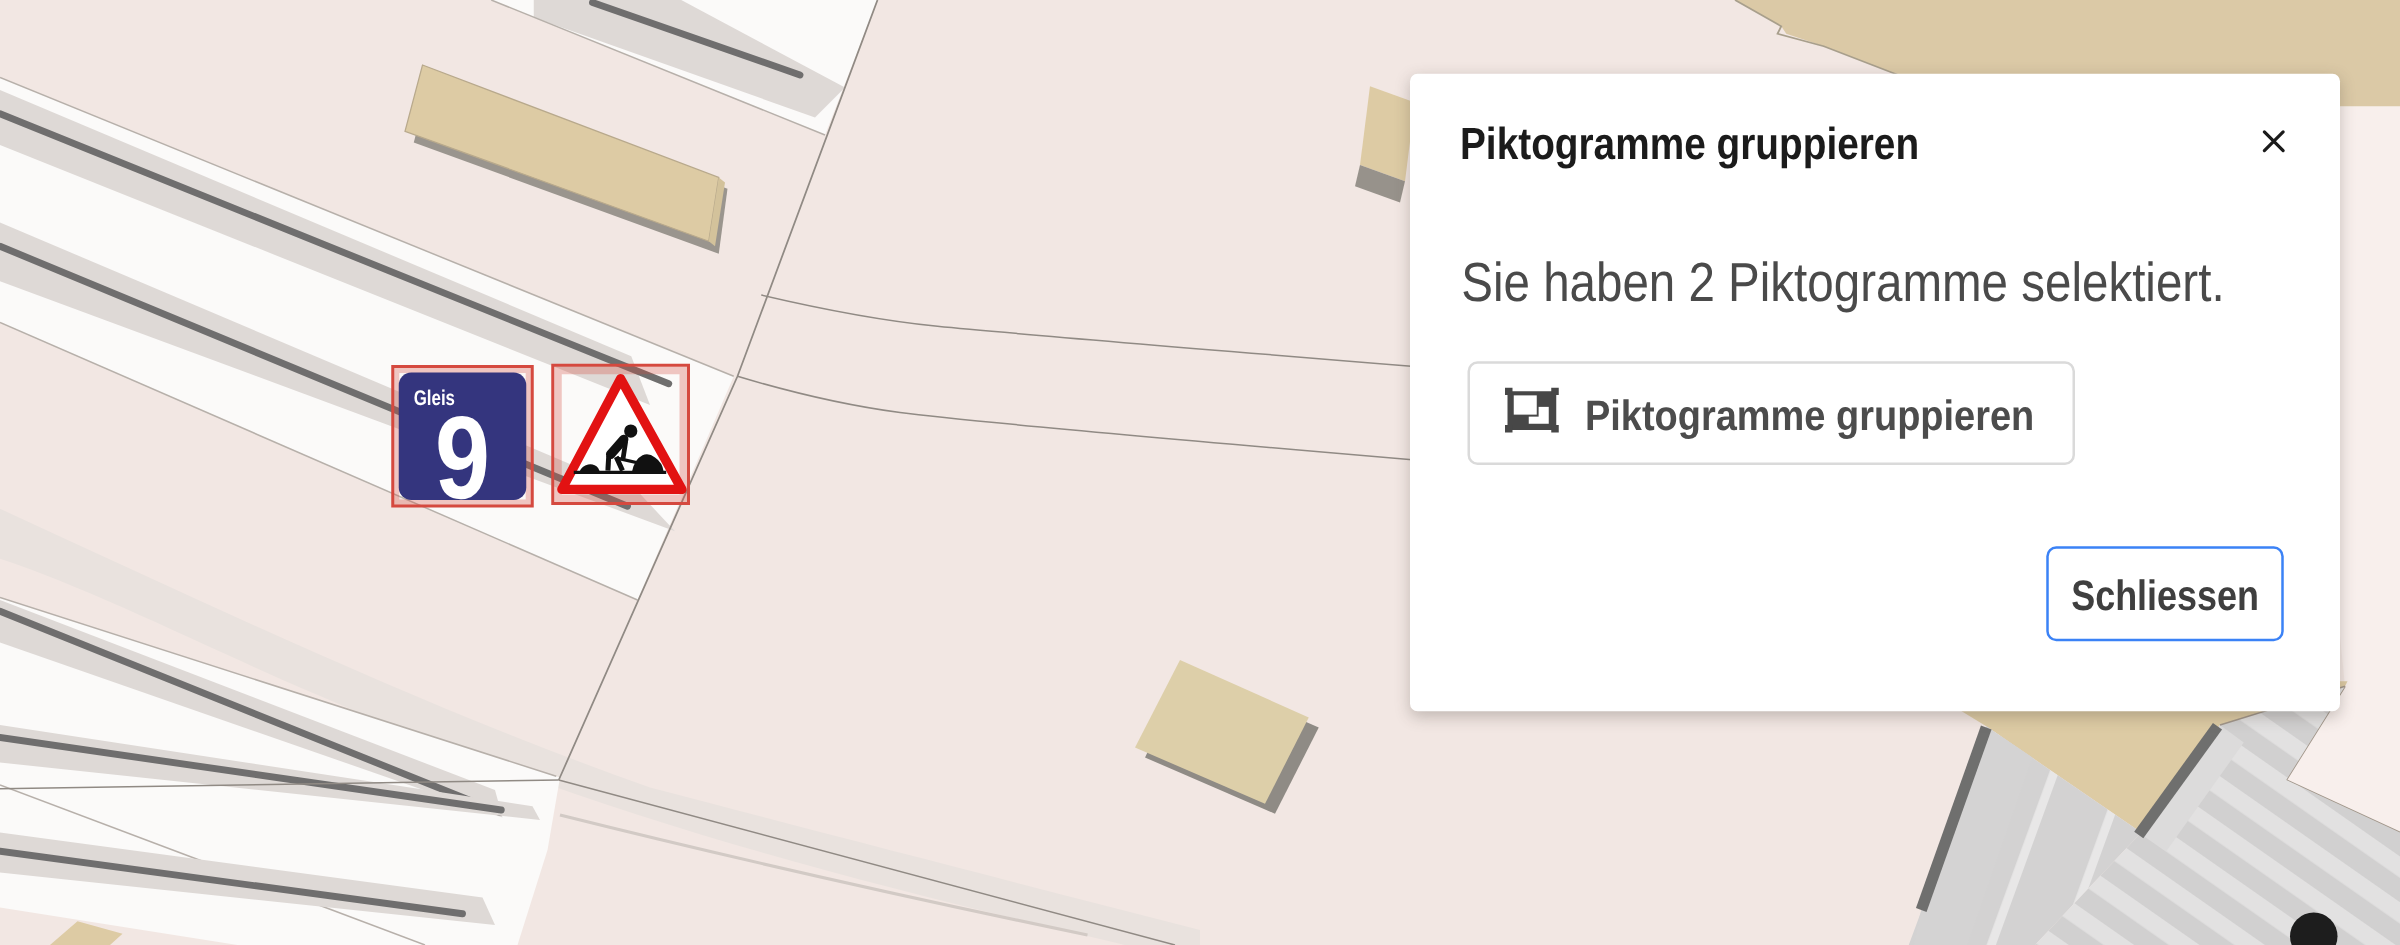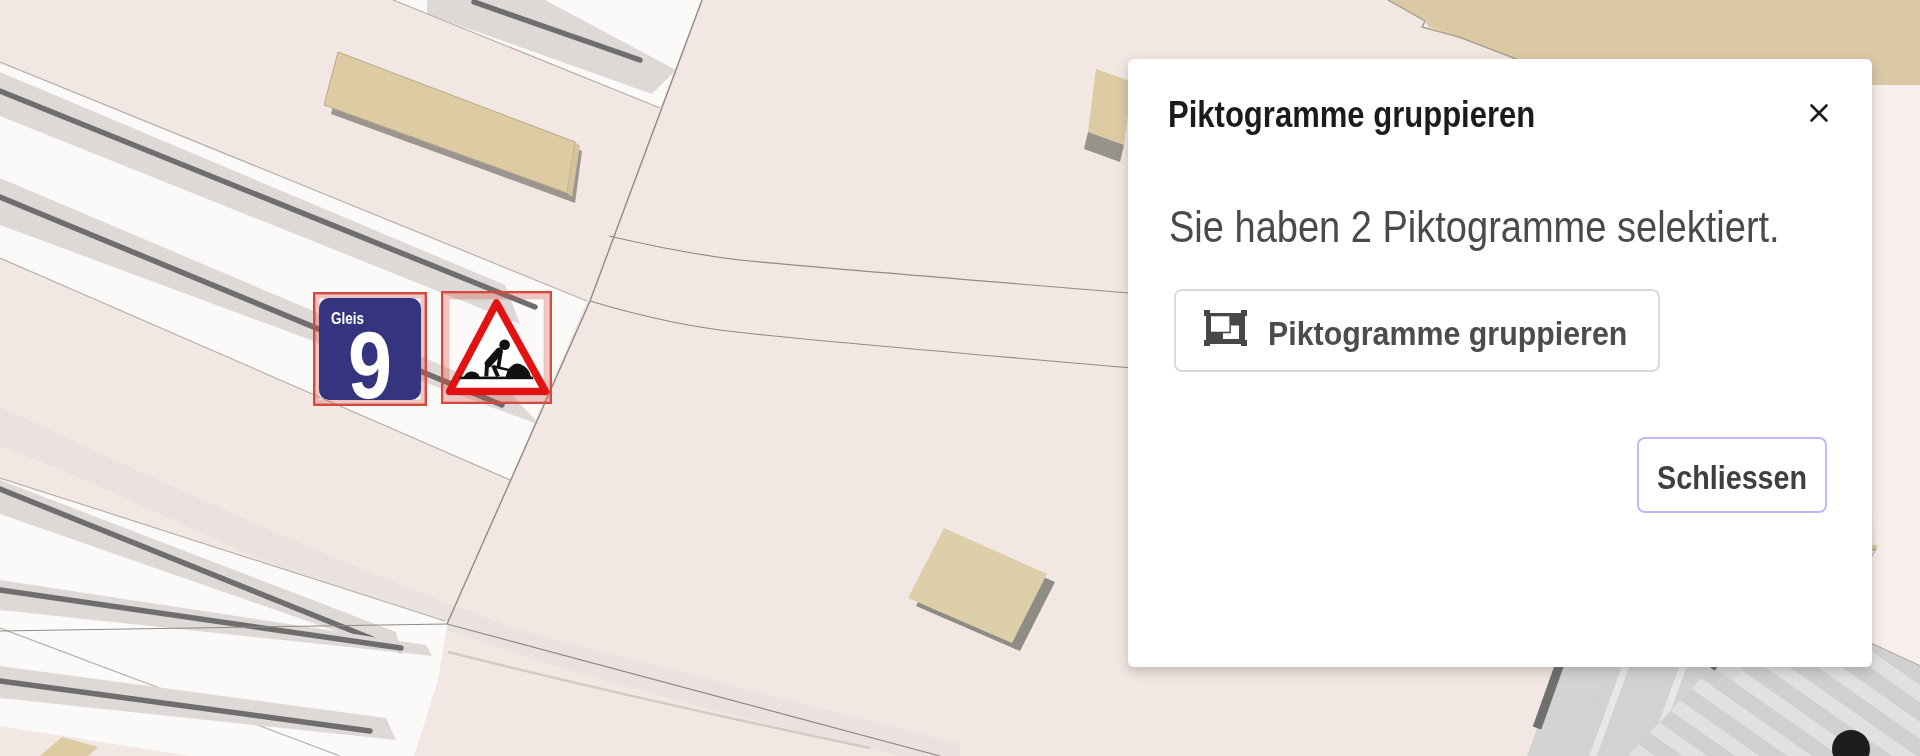--- a/index.html
+++ b/index.html
@@ -147,21 +147,21 @@
       <line x1="493" y1="365.5" x2="498" y2="376.5" stroke="#111111" stroke-width="4"></line>
       <line x1="493.5" y1="366.5" x2="517" y2="371.8" stroke="#111111" stroke-width="2.6"></line>
       <polygon points="511.5,367.5 519,369.4 517.2,374.8 509.8,373"></polygon>
       <path d="M505.5,377.5 Q507.5,367.5 514,364.2 Q519,362 524,366 Q530,370 531,377.5 Z"></path>
       <path d="M463.5,377.5 Q465.5,372.5 470.5,371.6 Q475.5,370.8 478.5,374.3 L480,377.5 Z"></path>
       <rect x="459" y="376.6" width="74" height="2.6"></rect>
     </g>
   </g>
 </svg>
 
-<div style="position:absolute;left:1128px;top:59px;width:744px;height:608px;background:#ffffff;border-radius:6px;box-shadow:0 4px 12px rgba(70,60,55,0.28);">
+<div style="position:absolute;left:1128px;top:59px;width:744px;height:510px;background:#ffffff;border-radius:6px;box-shadow:0 4px 12px rgba(70,60,55,0.28);">
 
   <div style="position:absolute;left:40px;top:38px;font-size:36px;font-weight:bold;color:#1b1b1b;line-height:1;"><span class="tx" style="transform:scaleX(0.862);">Piktogramme gruppieren</span></div>
 
   <svg style="position:absolute;left:681px;top:44px;" width="20" height="20" viewBox="0 0 20 20">
     <path d="M2.5,2.5 L17.5,17.5 M17.5,2.5 L2.5,17.5" stroke="#1b1b1b" stroke-width="2.6" stroke-linecap="round"></path>
   </svg>
 
   <div style="position:absolute;left:41px;top:146px;font-size:44px;color:#4a4a4a;line-height:1;"><span class="tx" style="transform:scaleX(0.864);">Sie haben 2 Piktogramme selektiert.</span></div>
 
   <div style="position:absolute;left:46px;top:230px;width:486px;height:83px;border:2px solid #dadada;border-radius:8px;box-sizing:border-box;background:#fff;">
@@ -175,18 +175,18 @@
         <rect x="37" y="30" width="6" height="6"></rect>
       </g>
       <rect x="19" y="15.5" width="16" height="13.5" fill="#ffffff"></rect>
       <rect x="5.3" y="4.7" width="21.6" height="18.6" fill="#474747"></rect>
       <rect x="7" y="6.3" width="18.4" height="15.4" fill="#ffffff"></rect>
     </svg>
 
     <div style="position:absolute;left:92px;top:25px;font-size:34px;font-weight:bold;color:#4c4c4c;line-height:1;"><span class="tx" style="transform:scaleX(0.893);">Piktogramme gruppieren</span></div>
   </div>
 
-  <div style="position:absolute;left:509px;top:378px;width:190px;height:76px;border:2px solid #c4b5fd;border-radius:8px;box-sizing:border-box;background:#fff;">
+  <div style="position:absolute;left:509px;top:378px;width:190px;height:76px;border:2px solid #3b82f6;border-radius:8px;box-sizing:border-box;background:#fff;">
 
     <div style="position:absolute;left:18px;top:21px;font-size:34px;font-weight:bold;color:#3f3f3f;line-height:1;"><span class="tx" style="transform:scaleX(0.845);">Schliessen</span></div>
   </div>
 </div>
 </div>
 
 </body></html>

